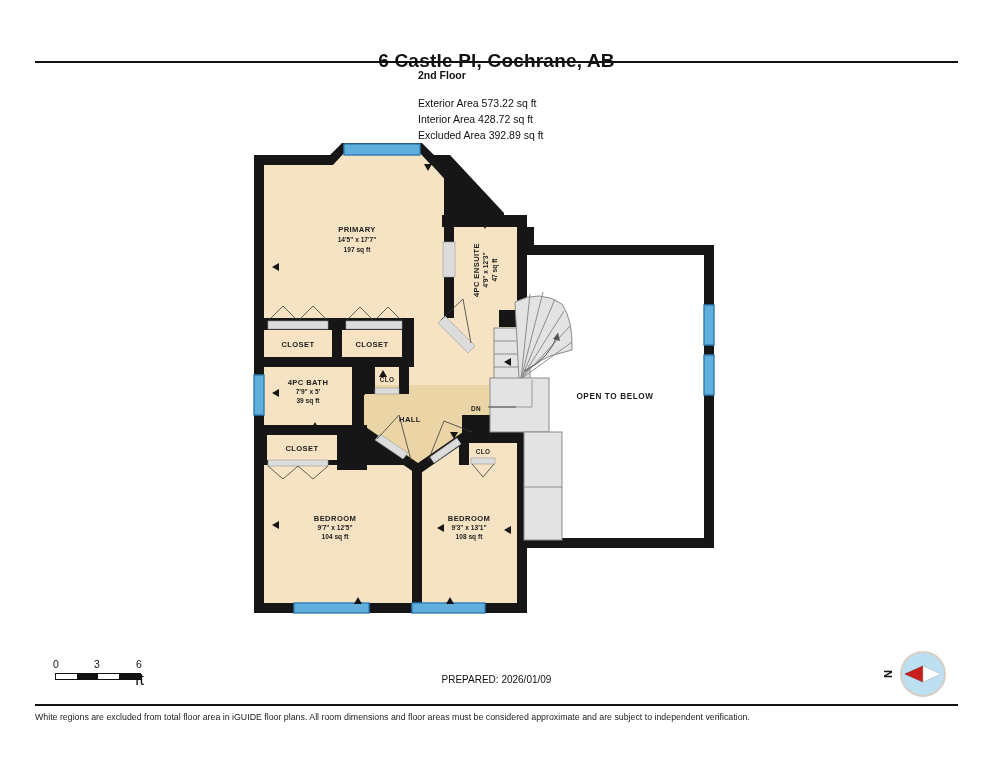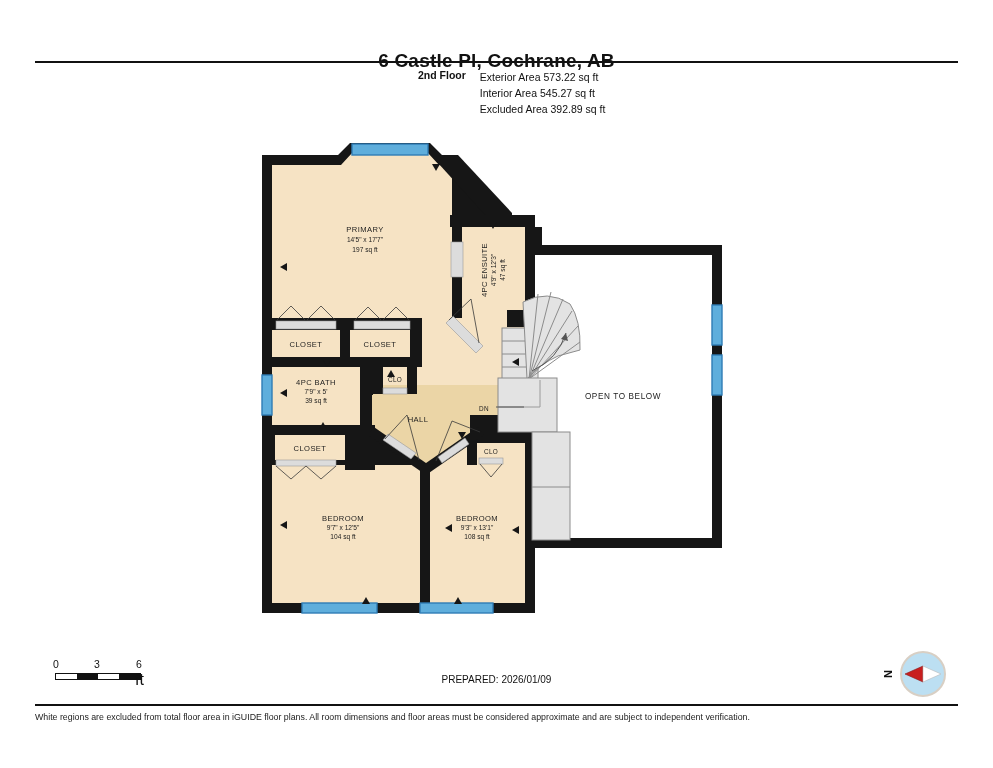--- a/index.html
+++ b/index.html
@@ -2,24 +2,24 @@
 <html><head>
 <meta charset="utf-8">
 <style>
   html,body{margin:0;padding:0;background:#fff;}
   body{width:993px;height:768px;position:relative;overflow:hidden;
        font-family:"Liberation Sans", sans-serif;color:#111;}
   .page-title{position:absolute;top:30px;left:0;width:993px;text-align:center;
       font-size:19px;font-weight:bold;letter-spacing:.2px;margin-top:20px;}
   .rule-top{position:absolute;top:61px;left:35px;width:923px;height:0;border-top:2px solid #111;}
   .rule-bottom{position:absolute;top:704px;left:35px;width:923px;height:0;border-top:2px solid #111;}
-  .info-block{position:absolute;top:69px;left:418px;display:flex;gap:14px;font-size:10.5px;}
+  .info-block{position:absolute;top:69px;left:418px;display:flex;gap:14px;font-size:10.5px;flex-direction:column;}
   .info-floor{font-weight:bold;white-space:nowrap;}
   .info-areas div{line-height:16px;white-space:nowrap;}
-  .plan-wrap{position:absolute;left:240px;top:130px;width:500px;height:500px;}
+  .plan-wrap{position:absolute;left:232px;top:130px;width:500px;height:500px;font-weight:bold;}
   svg text{font-family:"Liberation Sans", sans-serif;fill:#1c1c1c;}
   .room-name{font-size:7.6px;letter-spacing:.4px;}
   .room-sub{font-size:6.6px;}
   .small-label{font-size:6.4px;letter-spacing:.3px;}
   .big-label{font-size:8.2px;letter-spacing:.6px;}
   .scalebar{position:absolute;left:55px;top:658px;width:140px;}
   .scale-nums{position:relative;height:13px;font-size:10.5px;}
   .scale-nums span{position:absolute;top:0;}
   .scale-seg-row{display:flex;margin-top:2px;width:86px;border:1px solid #111;height:7px;box-sizing:border-box;}
   .scale-seg{flex:1;}
@@ -34,21 +34,21 @@
 </style>
 </head>
 <body>
 
 <div class="page-title">6 Castle Pl, Cochrane, AB</div>
 <div class="rule-top"></div>
 <div class="info-block">
   <div class="info-floor">2nd Floor</div>
   <div class="info-areas">
     <div>Exterior Area 573.22 sq ft</div>
-    <div>Interior Area 545.27 sq ft</div>
+    <div>Interior Area 428.72 sq ft</div>
     <div>Excluded Area 392.89 sq ft</div>
   </div>
 </div>
 
 <div class="plan-wrap">
 <svg width="500" height="500" viewBox="0 0 500 500">
 
   <polygon fill="#161616" points="22,25 98,25 110,13 190,13 202,25 213,25 270,87 295,87 295,483 22,483"></polygon>
 
   <rect x="285" y="97" width="17" height="28" fill="#161616"></rect>

